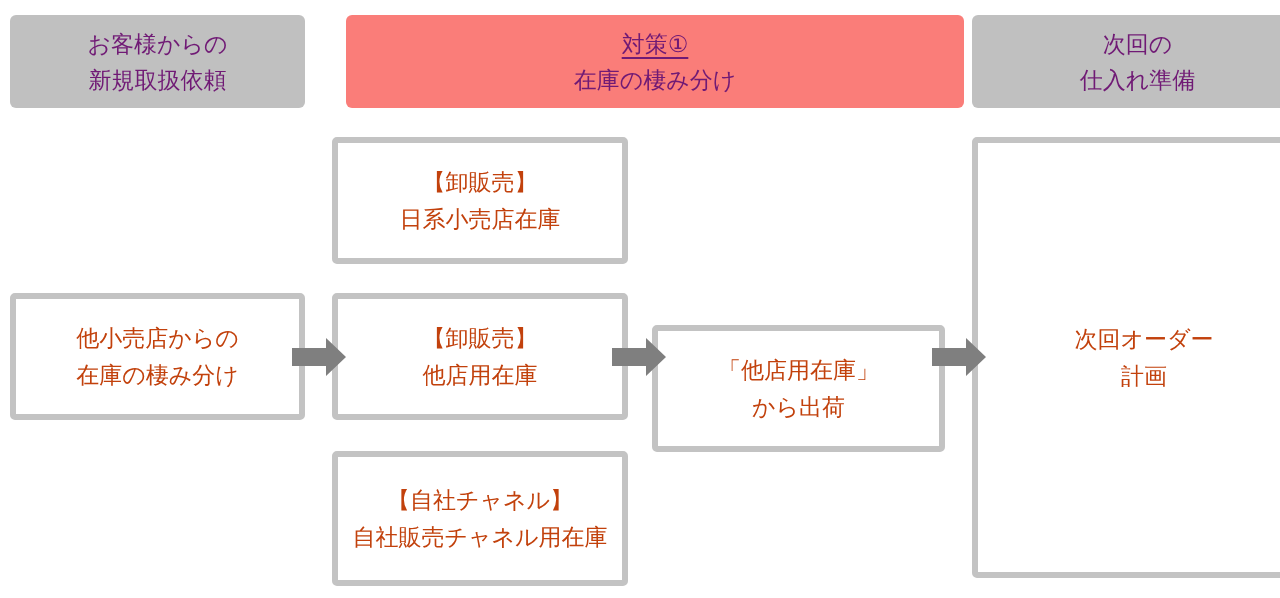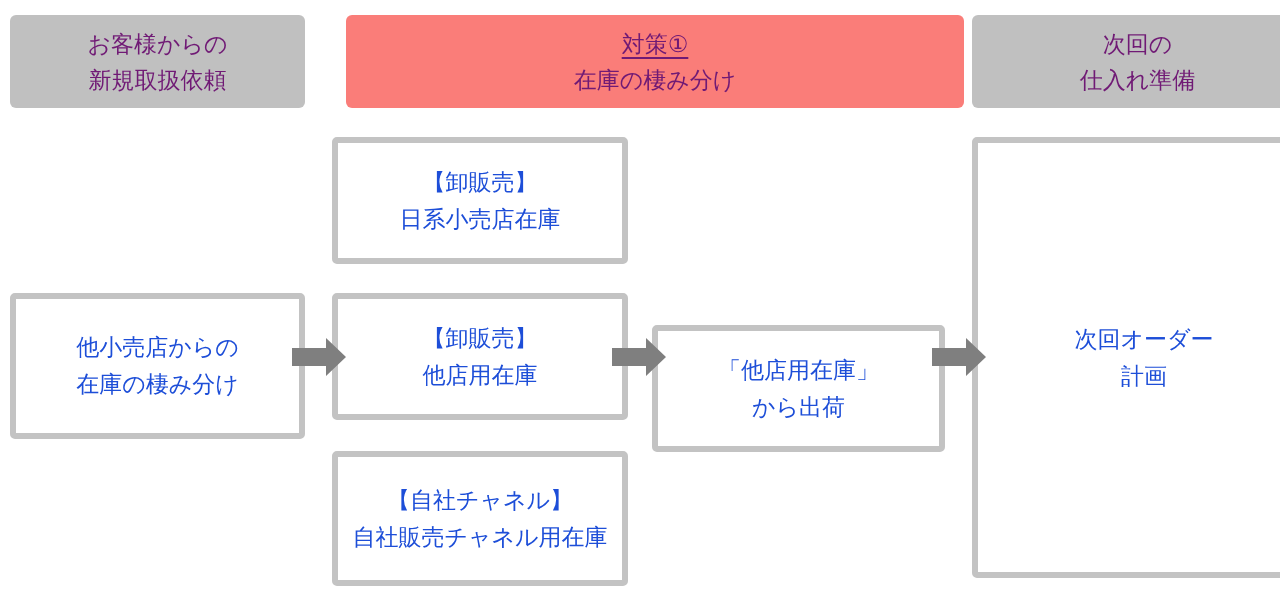--- a/index.html
+++ b/index.html
@@ -40,25 +40,25 @@
     position: absolute;
     background: #ffffff;
     border: 6px solid #c3c3c3;
     border-radius: 5px;
     display: flex;
     flex-direction: column;
     justify-content: center;
     align-items: center;
     font-size: 23px;
     line-height: 37px;
-    color: #1d4ed8;
+    color: #c2410c;
     text-align: center;
   }
   .box-wholesale-jp    { left: 332px; top: 137px; width: 296px; height: 127px; }
-  .box-inquiry         { left: 10px;  top: 293px; width: 295px; height: 146px; }
+  .box-inquiry         { left: 10px;  top: 293px; width: 295px; height: 127px; }
   .box-wholesale-other { left: 332px; top: 293px; width: 296px; height: 127px; }
   .box-ship            { left: 652px; top: 293px; width: 293px; height: 127px; margin-top: 32px; }
   .box-own-channel     { left: 332px; top: 451px; width: 296px; height: 135px; }
   .box-order-plan      { left: 972px; top: 137px; width: 344px; height: 441px; }
   .arrow {
     position: absolute;
     top: 338px;
     width: 54px;
     height: 38px;
   }

